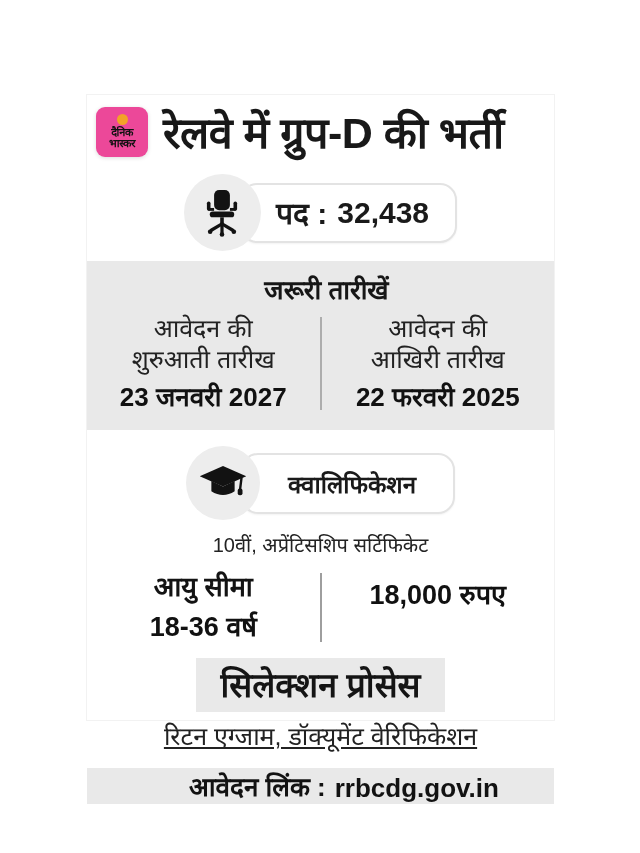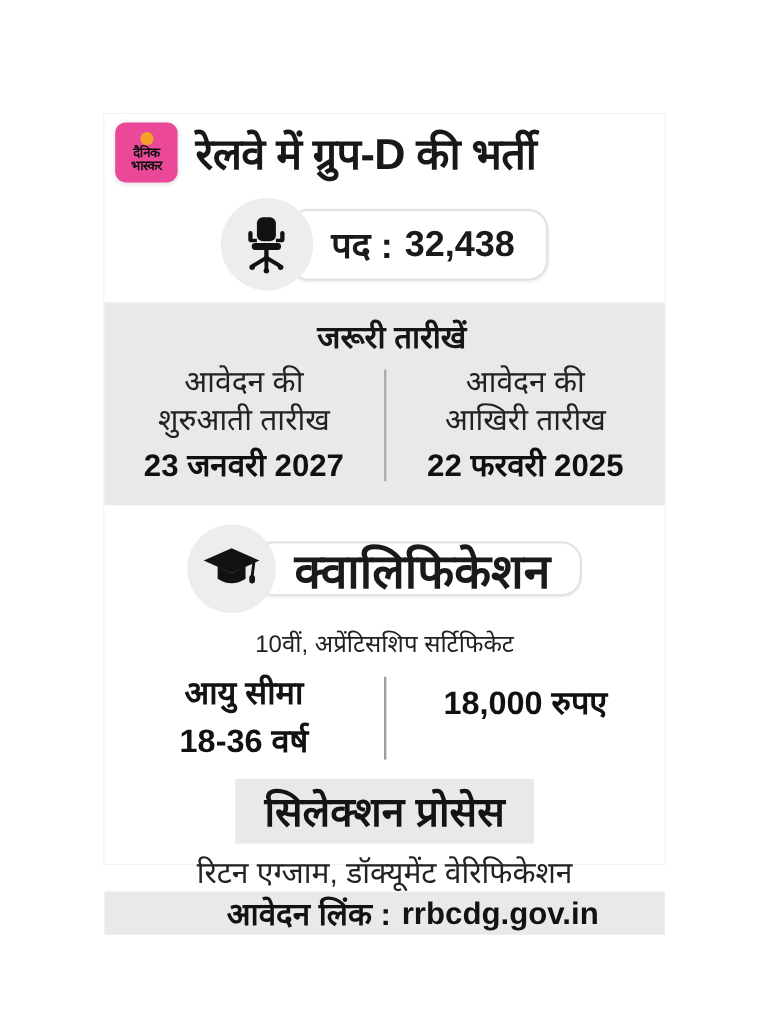--- a/index.html
+++ b/index.html
@@ -47,21 +47,21 @@
     margin-bottom: 2px;
   }
   .logo-line {
     font-size: 11px;
     font-weight: bold;
     line-height: 11px;
     color: #111;
     letter-spacing: -0.5px;
   }
   .title {
-    font-size: 36px;
+    font-size: 43px;
     font-weight: bold;
     color: #181818;
     margin-left: 15px;
     white-space: nowrap;
     letter-spacing: -0.5px;
     text-align: center;
   }
   
   .badge-row {
     display: flex;
@@ -95,24 +95,24 @@
   .posts .pill {
     margin-left: -21px;
     height: 60px;
     min-width: 212px;
     padding: 0 26px 0 34px;
     font-size: 30px;
     font-weight: bold;
   }
   .qual .pill {
     margin-left: -19px;
-    height: 46px;
+    height: 61px;
     min-width: 214px;
     padding: 0 24px 0 32px;
-    font-size: 40px;
+    font-size: 24px;
     font-weight: bold;
   }
   .pill .lbl { margin-right: 10px; }
   
   .dates {
     width: 100%;
     background: #e9e9e9;
     margin-top: 10px;
     padding: 10px 0 16px 0;
   }
@@ -169,29 +169,30 @@
     padding: 3px 24px 5px 24px;
     font-size: 34px;
     font-weight: bold;
     color: #141414;
   }
   .selection-detail {
     margin-top: 6px;
     font-size: 25px;
     color: #222;
     text-align: right;
+    text-decoration: underline;
   }
   
   .footer-band {
     width: 100%;
     height: 37px;
-    margin-top: 0;
+    margin-top: 16px;
     background: #e9e9e9;
     display: flex;
-    align-items: center;
+    align-items: flex-end;
     justify-content: center;
     font-size: 26px;
     font-weight: bold;
     color: #121212;
     padding-left: 47px;
   }
   .footer-band .lbl { margin-right: 9px; }
   .footer-band a { color: #121212; text-decoration: none; }
   svg { display: block; }
 </style>

